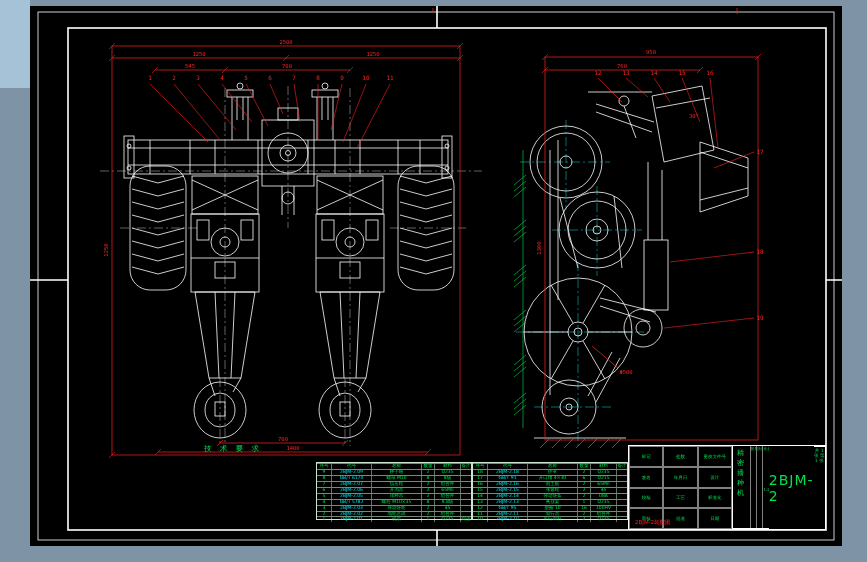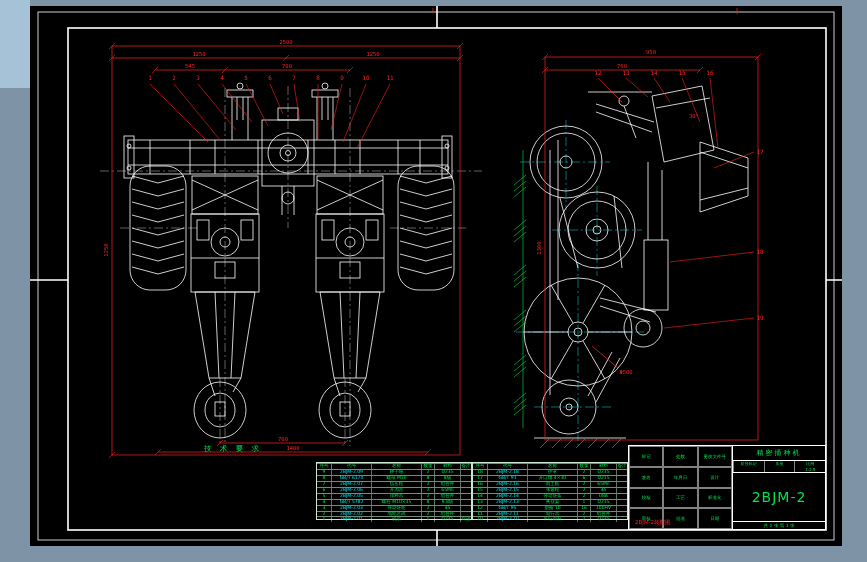--- a/index.html
+++ b/index.html
@@ -34,21 +34,21 @@
   .bom-row span:first-child{border-left:none}
   .bom-row span.code{color:var(--cyan,#0ee)}
 
   .titleblock{position:absolute;left:628px;top:445px;width:198px;height:85px;
     border:1.2px solid var(--frame,#fff);display:flex;color:var(--note,#0d4)}
   .tb-left{width:104px;border-right:.8px solid var(--frame,#fff);display:grid;
     grid-template-columns:repeat(3,1fr);position:relative}
   .tb-cell{border:.4px solid rgba(255,255,255,.5);font-size:4.5px;display:flex;
     align-items:center;justify-content:center;white-space:nowrap;overflow:hidden}
   .tb-red{position:absolute;left:6px;bottom:3px;color:var(--dimension,#f22);font-size:5.5px;white-space:nowrap}
-  .tb-right{flex:1;display:flex;flex-direction:column}
+  .tb-right{flex:1;display:flex;flex-direction:row}
   .tb-product{font-size:7px;text-align:center;padding:2px 0;border-bottom:.5px solid var(--frame,#fff);
     letter-spacing:2px}
   .tb-mid{display:grid;grid-template-columns:repeat(3,1fr);border-bottom:.5px solid var(--frame,#fff)}
   .tb-mid span{font-size:4px;text-align:center;border-left:.4px solid rgba(255,255,255,.5);
     white-space:nowrap;overflow:hidden;line-height:1.4}
   .tb-no{flex:1;display:flex;align-items:center;justify-content:center;font-size:14px;letter-spacing:1px}
   .tb-sheet{font-size:4.5px;text-align:center;border-top:.5px solid var(--frame,#fff);padding:1px 0}
 </style>
 </head>
 <body>

